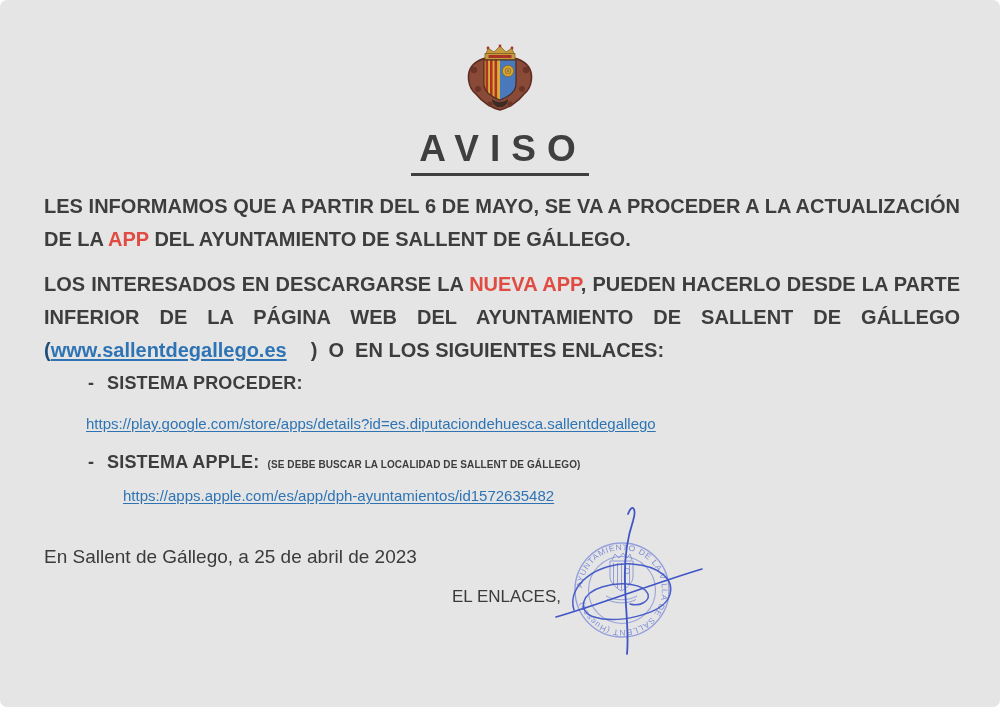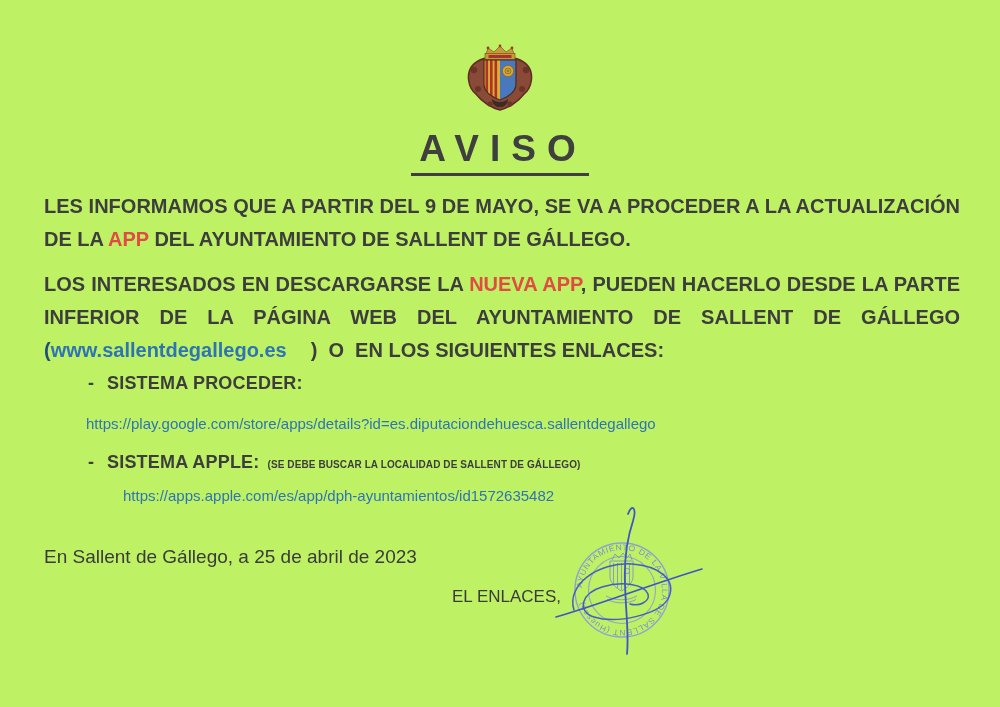--- a/index.html
+++ b/index.html
@@ -1,37 +1,37 @@
 <!DOCTYPE html>
 <html><head>
 <meta charset="utf-8">
 <style>
   html,body{margin:0;padding:0;background:#ffffff;}
   .page{
-    position:relative;width:1000px;height:707px;background:#bef264;
-    font-family:"Liberation Sans",sans-serif;color:#3d3d3d;overflow:hidden;
+    position:relative;width:1000px;height:707px;background:#e5e5e5;
+    font-family:"Liberation Sans",sans-serif;color:#3d3d3d;overflow:hidden;border-radius:7px;
   }
   
   .arms-wrap{position:absolute;top:44px;left:0;width:1000px;text-align:center;}
   .title-wrap{position:absolute;top:128px;left:0;width:1000px;text-align:center;}
   .title{
     display:inline-block;font-size:37px;font-weight:700;color:#3f3f3f;
     letter-spacing:11px;padding:0 2px 3px 8px;border-bottom:3.5px solid #3f3f3f;
   }
   
   .textcol{position:absolute;left:44px;width:916px;}
   .para{font-weight:700;font-size:20px;line-height:33px;color:#3d3d3d;}
   .jline{text-align:justify;text-align-last:justify;}
   .p1{top:190px;}
   .p2{top:268px;}
   .p2l3{white-space:pre-wrap;}
   .red{color:#e04b42;}
   .red-underline{color:#e04b42;text-underline-offset:3px;}
   .navy{color:#1f4e79;}
-  .weblink{color:#2e74b5;text-underline-offset:2px;cursor:pointer;}
+  .weblink{color:#2e74b5;text-decoration:underline;text-underline-offset:2px;cursor:pointer;}
   
   .bullet{position:absolute;left:88px;display:flex;align-items:baseline;font-weight:700;color:#3d3d3d;}
   .bullet .dash{font-size:18px;margin-right:13px;}
   .bullet .blabel{font-size:18px;letter-spacing:0.2px;}
   .bullet .bnote{font-size:10px;margin-left:8px;letter-spacing:0.1px;}
   .b-android{top:373px;}
   .b-apple{top:452px;}
   .ulink{position:absolute;left:86px;font-size:15px;font-weight:400;}
   .l-android{top:415px;}
   .l-apple{top:487px;margin-left:37px;}
@@ -83,21 +83,21 @@
 
       <path d="M30,55 C34,59 42,59 46,55 C46,60 42,64 38,63 C34,64 30,60 30,55 Z" fill="#3c2b22"></path>
     </svg>
   </div>
 
   <div class="title-wrap">
     <span class="title">AVISO</span>
   </div>
 
   <div class="textcol para p1" style="position:absolute;">
-    <div class="jline">LES INFORMAMOS QUE A PARTIR DEL 9 DE MAYO, SE VA A PROCEDER A LA ACTUALIZACIÓN</div>
+    <div class="jline">LES INFORMAMOS QUE A PARTIR DEL 6 DE MAYO, SE VA A PROCEDER A LA ACTUALIZACIÓN</div>
     <div><span>DE LA </span><span class="red-underline">APP</span><span> DEL AYUNTAMIENTO DE SALLENT DE GÁLLEGO.</span></div>
   </div>
 
   <div class="textcol para p2" style="position:absolute;">
     <div class="jline"><span>LOS INTERESADOS EN DESCARGARSE LA </span><span class="red">NUEVA APP</span><span>, PUEDEN HACERLO DESDE LA PARTE</span></div>
     <div class="jline">INFERIOR DE LA PÁGINA WEB DEL AYUNTAMIENTO DE SALLENT DE GÁLLEGO</div>
     <div class="p2l3"><span class="navy">(</span><span class="weblink">www.sallentdegallego.es</span><span class="navy" style="color:#3d3d3d;margin-left:24px;">)  O  EN LOS SIGUIENTES ENLACES:</span></div>
   </div>
 
   <div class="bullet b-android">

